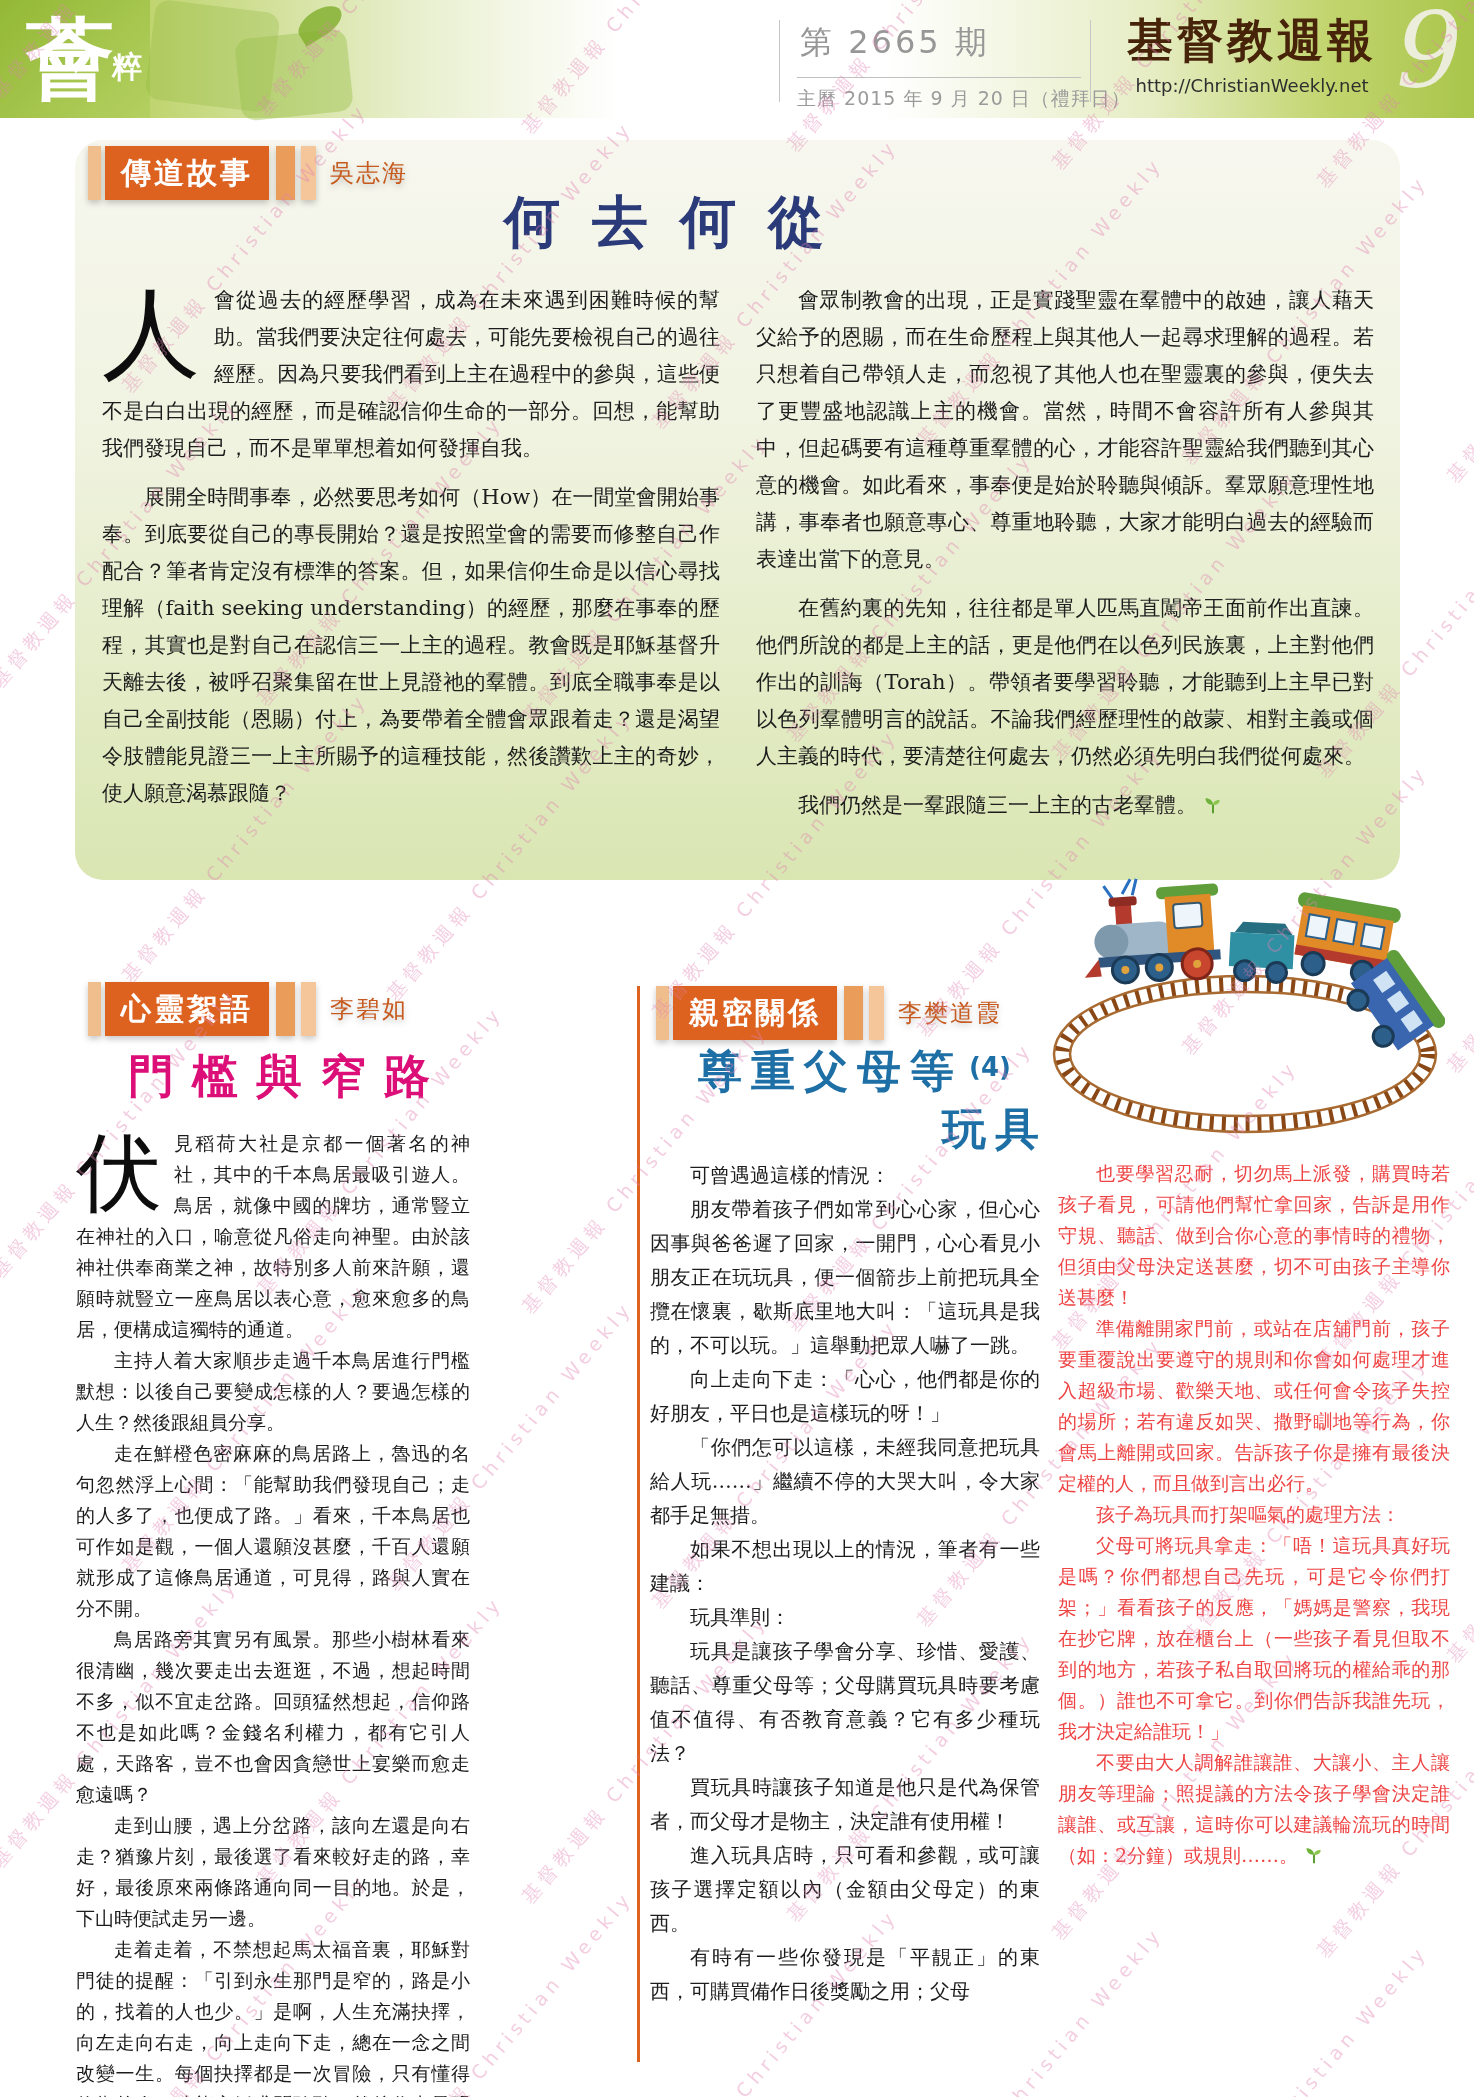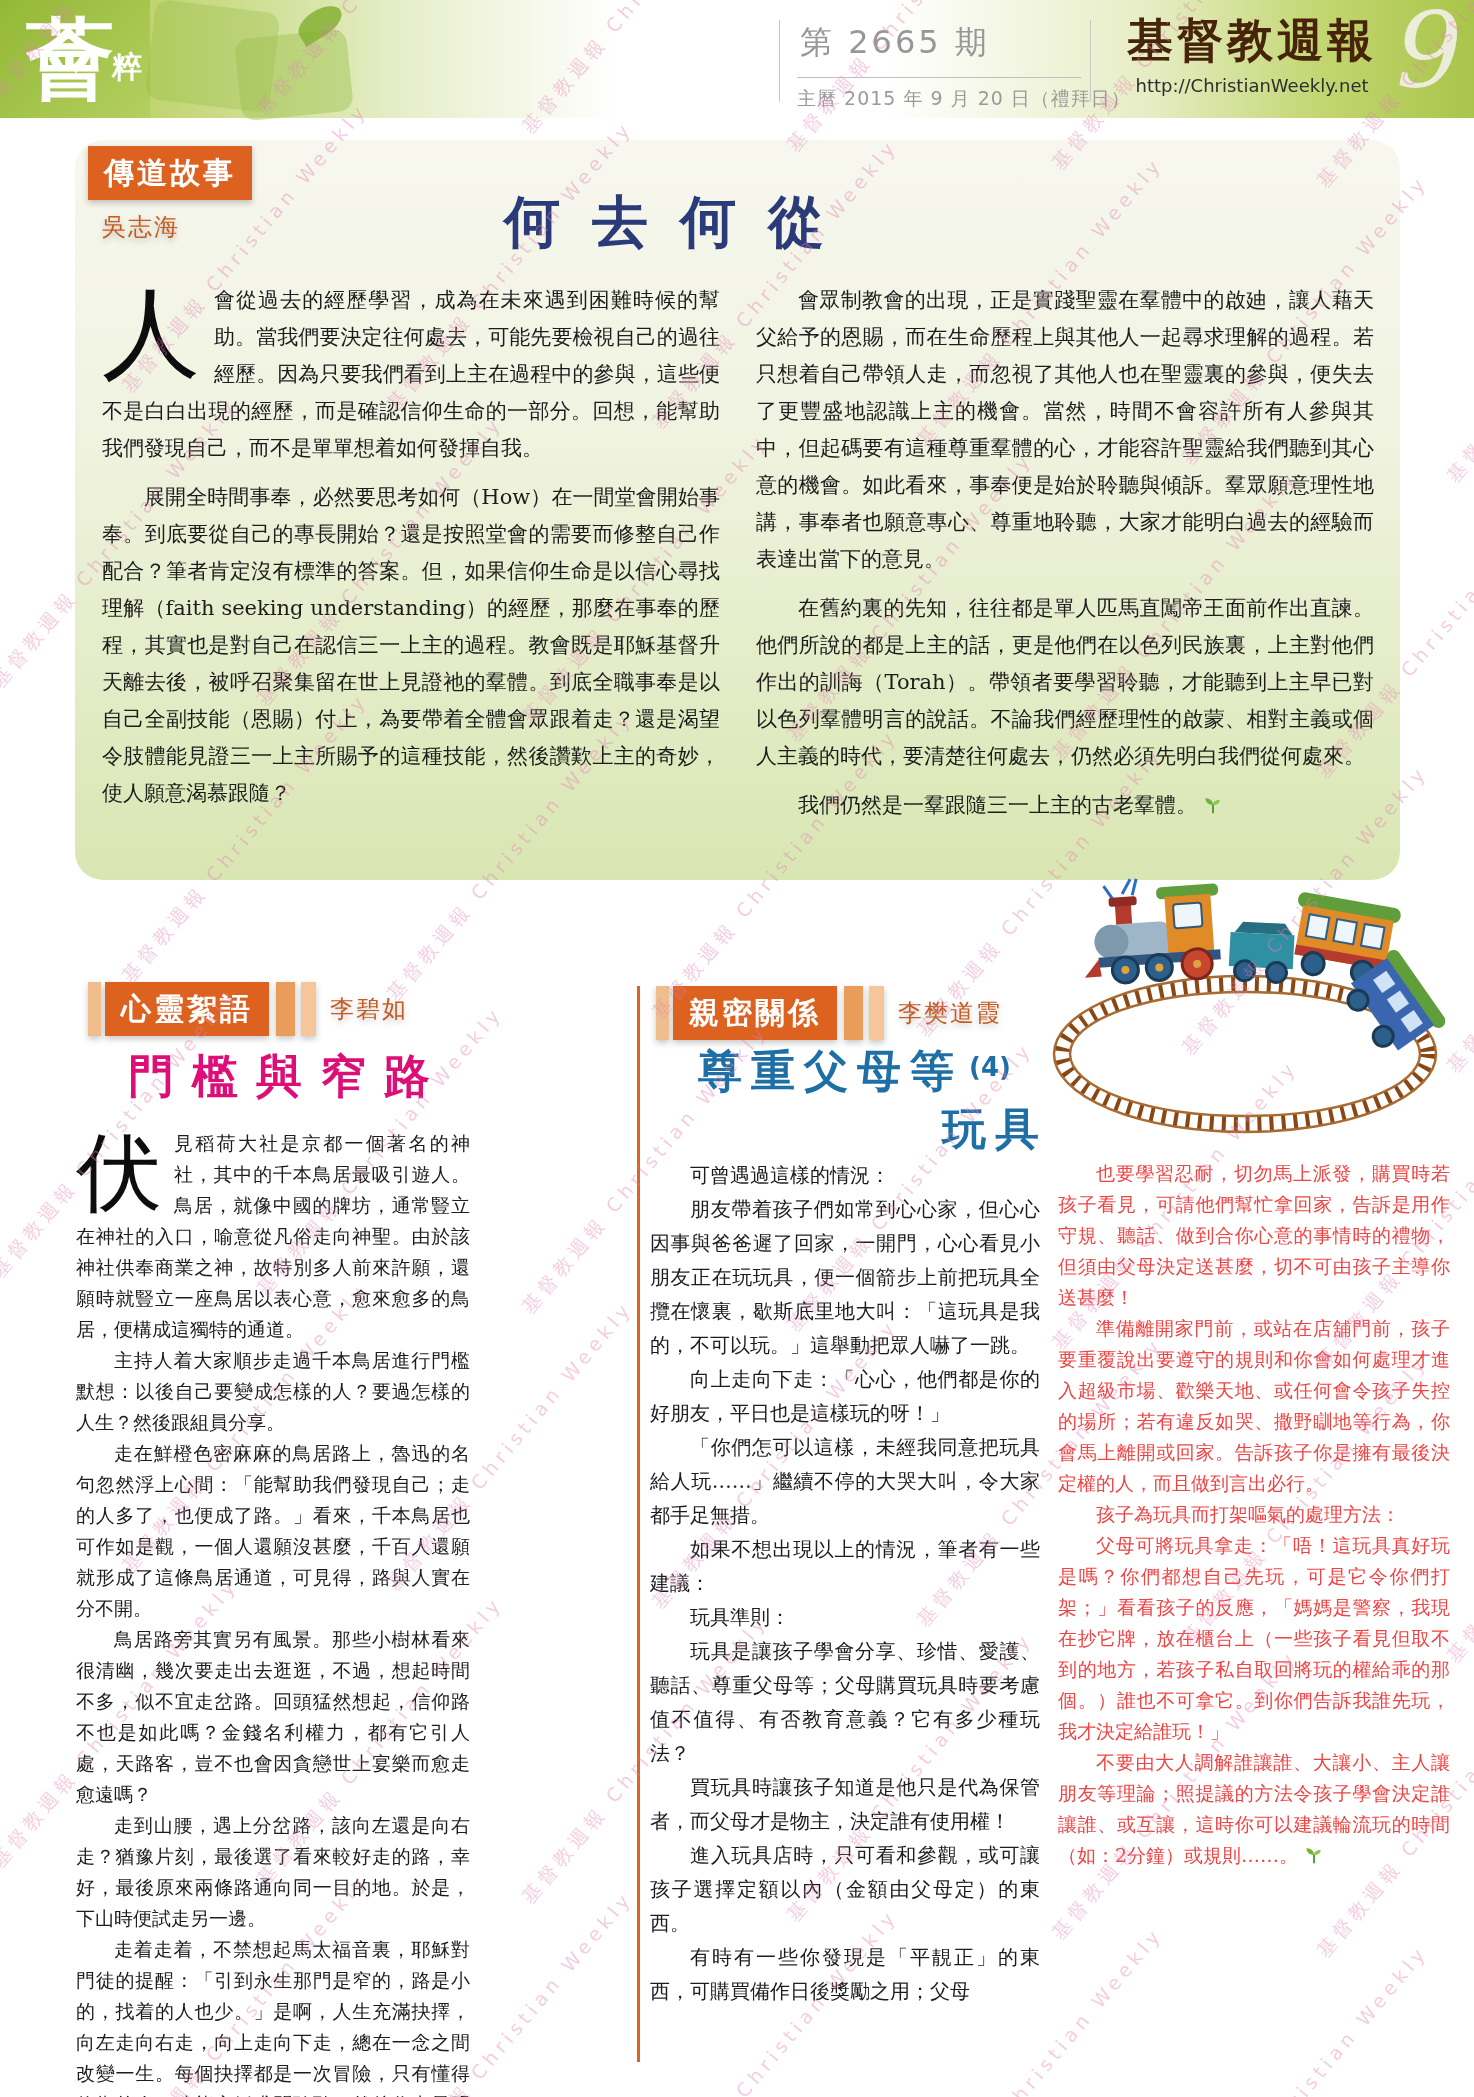--- a/index.html
+++ b/index.html
@@ -34,21 +34,21 @@
   #greenbox{position:absolute;left:75px;top:140px;width:1325px;height:740px;border-radius:28px;
     background:linear-gradient(180deg,#f7f7ef 0%,#f0f3e0 40%,#d9e6b2 100%);}
   .badge{position:absolute;display:flex;align-items:stretch;height:54px;z-index:3;
     filter:drop-shadow(0 3px 3px rgba(0,0,0,.22));}
   .badge .b1{width:13px;background:#f0bd8d;margin-right:4px;}
   .badge .bmain{background:#dd6220;color:#fff;font:bold 30px/54px "DejaVu Sans",sans-serif;
     padding:0 16px;letter-spacing:3px;white-space:nowrap;}
   .badge .b2{width:19px;background:#ea9c5a;margin-left:7px;}
   .badge .b3{width:15px;background:#f4c69a;margin-left:6px;}
   .badge .author{font:24px/54px "DejaVu Sans",sans-serif;color:#c75a1e;margin-left:14px;letter-spacing:2px;white-space:nowrap;filter:none;}
-  #badge-1{left:88px;top:146px;flex-direction:column;}
+  #badge-1{left:88px;top:146px;}
   #title-1{position:absolute;left:250px;top:186px;width:860px;text-align:center;z-index:2;
     font:bold 56px/70px "DejaVu Serif",serif;color:#2b3a78;letter-spacing:32px;}
   .a1col{position:absolute;top:282px;width:618px;font:21px/37px "DejaVu Serif",serif;
     color:#1c1c1c;text-align:justify;z-index:2;}
   #a1-left{left:102px;}
   #a1-right{left:756px;}
   .para{margin:0;text-indent:2em;}
   .a1col .para{margin-bottom:12px;}
   .no-indent{text-indent:0;}
   .dropcap{float:left;font-size:98px;line-height:86px;margin:8px 14px 0 0;color:#0d0d0d;

